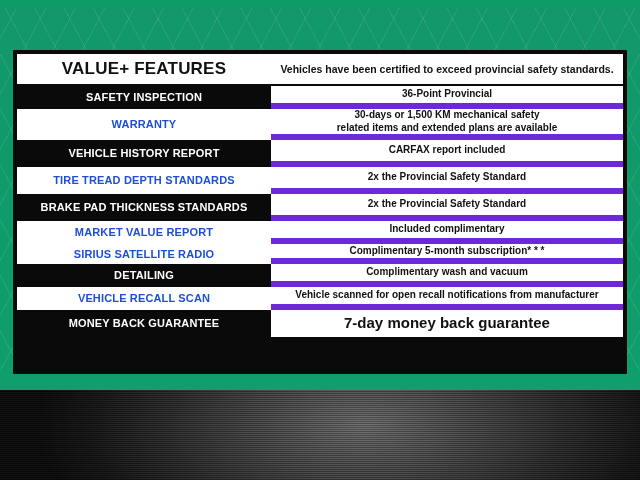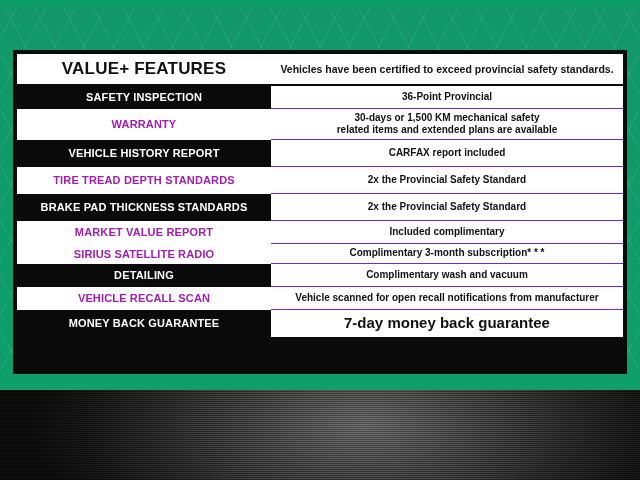--- a/index.html
+++ b/index.html
@@ -35,38 +35,38 @@
   .row{display:flex;flex:0 0 auto;box-sizing:border-box;}
   .row .c-label{
     width:254px;flex:0 0 254px;box-sizing:border-box;
     display:flex;align-items:center;justify-content:center;
     text-align:center;
   }
   .row .c-value{
     flex:1 1 auto;box-sizing:border-box;
     display:flex;align-items:center;justify-content:center;
     text-align:center;background:#ffffff;color:#111;
-    border-bottom:1px solid #6d28d9;
+    border-bottom:6px solid #6d28d9;
   }
   .row.last .c-value{border-bottom:none;}
 
   
   .row.header{height:30px;background:#ffffff;margin-bottom:2px;}
   .row.header .c-label{
     background:#ffffff;color:#111;
     font-size:17px;font-weight:700;letter-spacing:.2px;
   }
   .row.header .c-value{
     background:#ffffff;color:#111;font-size:10.5px;font-weight:600;
     border-bottom:none;
   }
 
   
   .row.dark .c-label{background:#0a0a0a;color:#ffffff;}
-  .row.light .c-label{background:#ffffff;color:#a21caf;}
+  .row.light .c-label{background:#ffffff;color:#1d4ed8;}
 
   .lbl-txt{font-size:11px;font-weight:700;letter-spacing:.15px;line-height:1.1;}
   .val-txt{font-size:10px;font-weight:600;line-height:1.25;}
   .val-txt.big{font-size:15px;font-weight:700;}
 
   .h22{height:23px;}
   .h30{height:31px;}
   .h26{height:27px;}
   .h20{height:20px;}
 
@@ -155,21 +155,21 @@
             <span class="val-txt">Included complimentary</span>
           </div>
       </div>
 
 
       <div class="row light h20">
         <div class="c-label">
             <span class="lbl-txt">SIRIUS SATELLITE RADIO</span>
           </div>
         <div class="c-value">
-            <span class="val-txt">Complimentary 3-month subscription* * *</span>
+            <span class="val-txt">Complimentary 5-month subscription* * *</span>
           </div>
       </div>
 
       <div class="row dark h22">
         <div class="c-label">
             <span class="lbl-txt">DETAILING</span>
           </div>
         <div class="c-value">
             <span class="val-txt">Complimentary wash and vacuum</span>
           </div>

